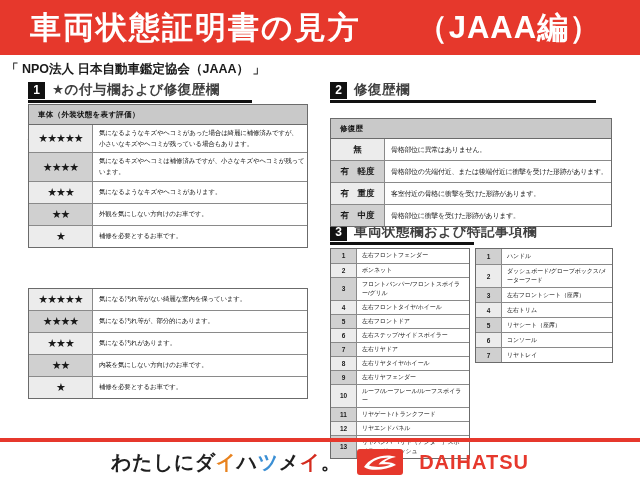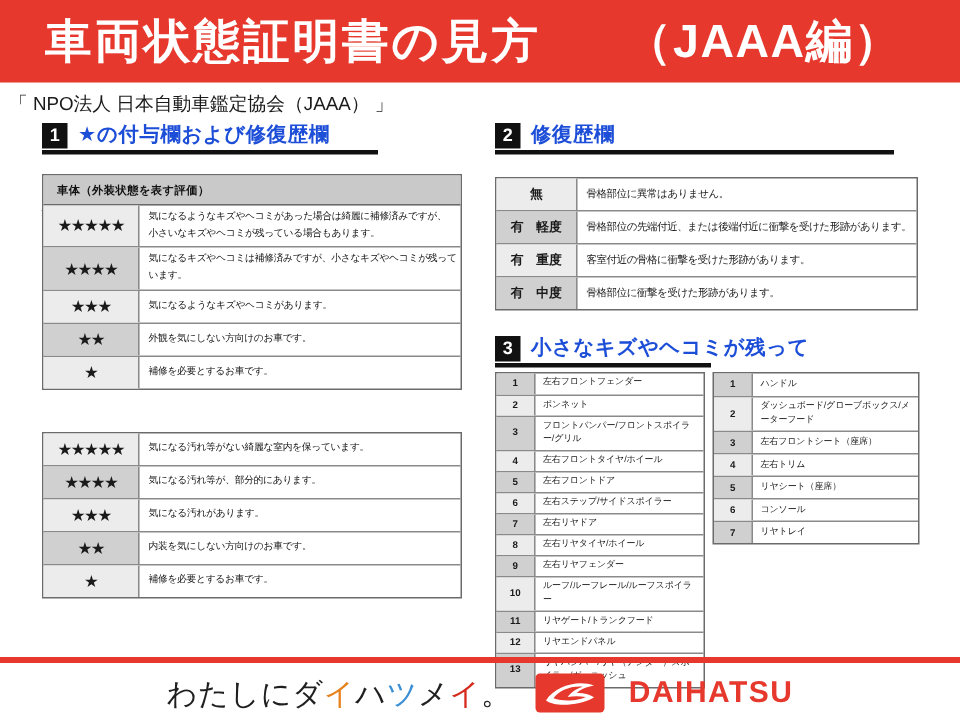--- a/index.html
+++ b/index.html
@@ -11,28 +11,28 @@
   }
   
   .banner {
     position:absolute; left:0; top:0; width:640px; height:55px;
     background:var(--red,#e6382c); color:#fff;
     display:flex; align-items:center; padding-left:30px;gap:32px;
   }
   .banner .t { font-size:31px; font-weight:bold; letter-spacing:2px; }
   .banner .e { font-size:31px; font-weight:bold; margin-left:24px; letter-spacing:1px; }
   
-  .subtitle { position:absolute; left:6px; top:61px; font-size:12.5px; font-weight:400; color:#1a1a1a; }
+  .subtitle { position:absolute; left:6px; top:61px; font-size:12.5px; font-weight:700; color:#1a1a1a; }
   
   .sec { position:absolute; display:flex; align-items:center; gap:7px; }
   .sec .num {
     width:17px; height:17px; background:#111; color:#fff; font-weight:bold;
     font-size:12px; display:flex; align-items:center; justify-content:center; flex:0 0 auto;
   }
-  .sec .tt { font-weight:bold; font-size:13.5px; color:#1d4ed8; letter-spacing:0.5px; white-space:nowrap; }
+  .sec .tt { font-weight:bold; font-size:13.5px; color:#404040; letter-spacing:0.5px; white-space:nowrap; }
   .sec-bar { position:absolute; height:3px; background:#111; }
   #sec1 { left:28px; top:81px; } #bar1 { left:28px; top:100px; width:224px; }
   #sec2 { left:330px; top:81px; } #bar2 { left:330px; top:100px; width:266px; }
   #sec3 { left:330px; top:223px; } #bar3 { left:330px; top:242px; width:144px; }
   
   .grp-label { position:absolute; font-size:11px; font-weight:bold; color:#111;margin-top:28px; }
   #lbl-ext { left:28px; top:104px; }
   #lbl-int { left:28px; top:260px; }
   
   .tbl { position:absolute; border:1px solid #6b6b6b; background:#fff; }
@@ -43,21 +43,21 @@
   .row { display:flex; align-items:stretch; }
   .row + .row { border-top:1px solid #8a8a8a; }
   .c1 {
     flex:0 0 auto; display:flex; align-items:center; justify-content:center;
     border-right:1px solid #8a8a8a; font-weight:bold; text-align:center;
   }
   .c2 { flex:1 1 auto; display:flex; flex-direction:column; justify-content:center; padding:3px 6px; }
   .ln { white-space:nowrap; letter-spacing:-0.2px; line-height:1.65; }
   .ln:empty { display:none; }
   
-  #tbl-ext { left:28px; top:116px; width:280px; }
+  #tbl-ext { left:28px; top:104px; width:280px; }
   #tbl-int { left:28px; top:288px; width:280px; }
   .rate .c1 { width:64px; font-size:11px; letter-spacing:-1px; padding:4px 0; min-height:20px; }
   .rate .c2 { font-size:6.5px; color:#111; }
   .rate .rows .row:nth-child(odd)  .c1 { background:#ececec; }
   .rate .rows .row:nth-child(even) .c1 { background:#d0d0d0; }
   
   #tbl-rep { left:330px; top:118px; width:282px; }
   .rep .c1 { width:54px; font-size:8.5px; min-height:21px; padding:4px 0; white-space:pre; }
   .rep .c2 { font-size:7px; }
   .rep .ln { letter-spacing:-0.3px; }
@@ -72,21 +72,21 @@
   .parts .rows .row:nth-child(even) .c1 { background:#ececec; }
   #tbl-parts-l { left:330px; top:248px; width:140px; }
   #tbl-parts-r { left:475px; top:248px; width:138px; }
   #tbl-parts-r .rows .row { min-height:15px; }
   
   .divider { position:absolute; left:0; top:438px; width:640px; height:4px; background:var(--red,#e6382c); }
   .footer {
     position:absolute; left:0; top:446px; width:640px; height:32px;
     display:flex; align-items:center; justify-content:center; gap:16px;
   }
-  .slogan { font-size:20px; font-weight:normal; letter-spacing:0.5px; white-space:nowrap; }
+  .slogan { font-size:20px; font-weight:bold; letter-spacing:0.5px; white-space:nowrap; }
   .dlogo {
     width:46px; height:26px; background:var(--red,#e6382c); border-radius:3px;
     display:flex; align-items:center; justify-content:center; flex:0 0 auto;
   }
   .brand { color:var(--red,#e6382c); font-weight:bold; font-size:20px; letter-spacing:1px; white-space:nowrap; }
 </style>
 </head>
 <body>
 
 <div class="page">
@@ -105,21 +105,21 @@
   <div class="sec-bar" id="bar1"></div>
 
   <div class="sec" id="sec2">
     <span class="num">2</span>
     <span class="tt">修復歴欄</span>
   </div>
   <div class="sec-bar" id="bar2"></div>
 
   <div class="sec" id="sec3">
     <span class="num">3</span>
-    <span class="tt">小さなキズやヘコミが残って</span>
+    <span class="tt">車両状態欄および特記事項欄</span>
   </div>
   <div class="sec-bar" id="bar3"></div>
 
   <div class="grp-label" id="lbl-ext">外装</div>
   <div class="tbl rate" id="tbl-ext">
     <div class="hd">車体（外装状態を表す評価）</div>
     <div class="rows">
         <div class="row">
         <div class="c1">★★★★★</div>
         <div class="c2">
@@ -193,20 +193,21 @@
         <div class="c1">★</div>
         <div class="c2">
           <div class="ln">補修を必要とするお車です。</div>
 
         </div>
       </div>
       </div>
   </div>
 
   <div class="tbl rep" id="tbl-rep">
+    <div class="hd">修復歴</div>
     <div class="rows">
         <div class="row">
         <div class="c1">無</div>
         <div class="c2">
           <div class="ln">骨格部位に異常はありません。</div>
         </div>
       </div>
         <div class="row">
         <div class="c1">有　軽度</div>
         <div class="c2">

